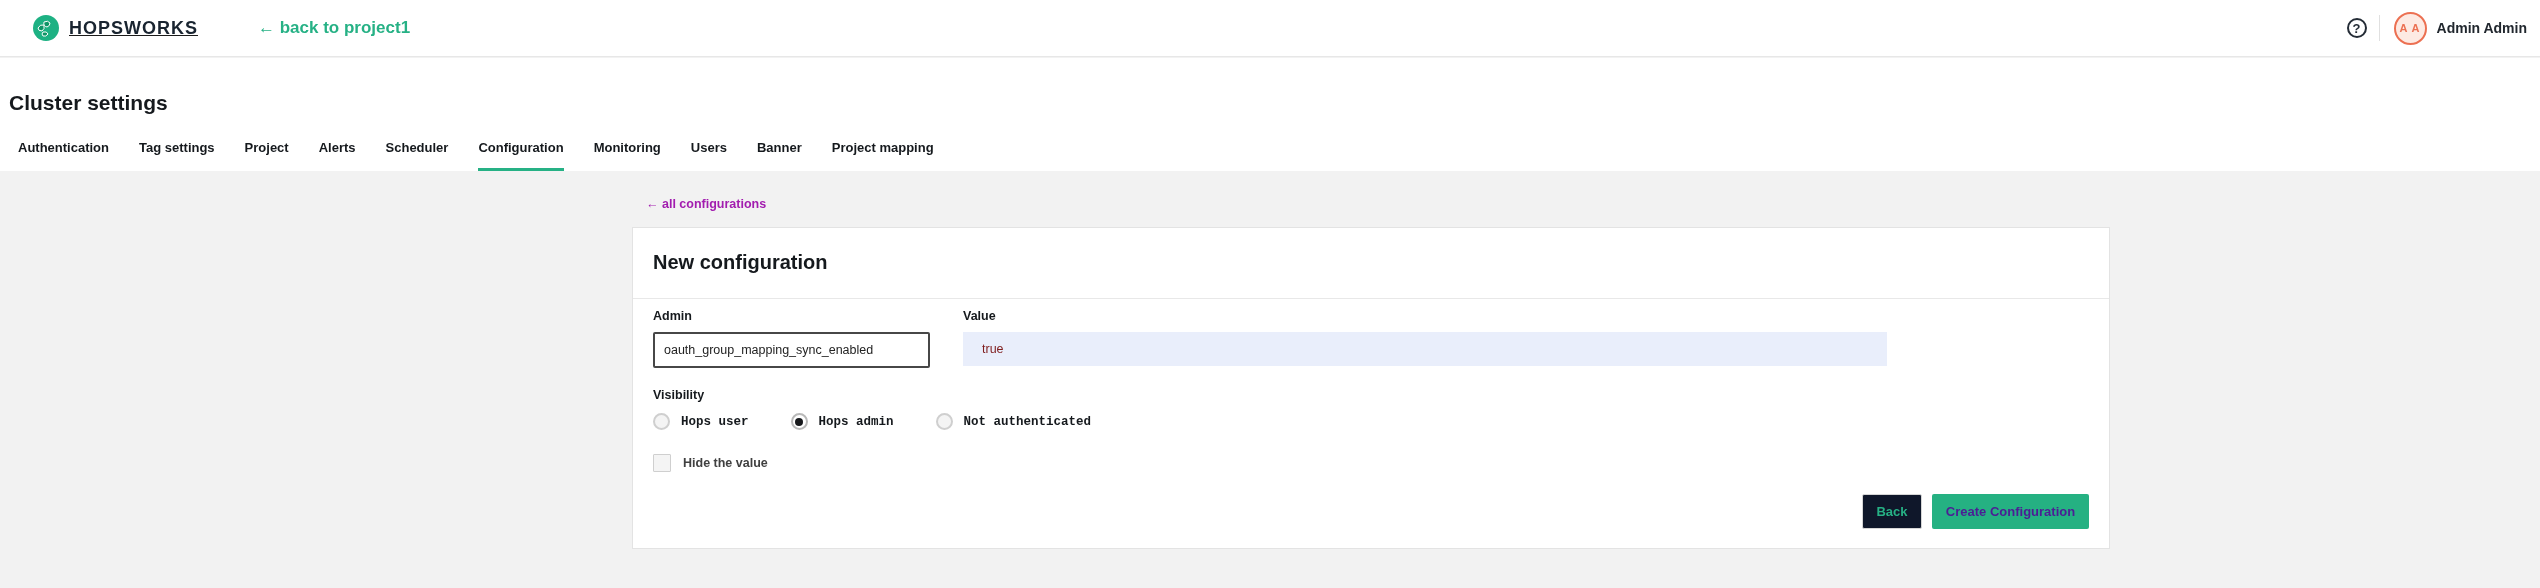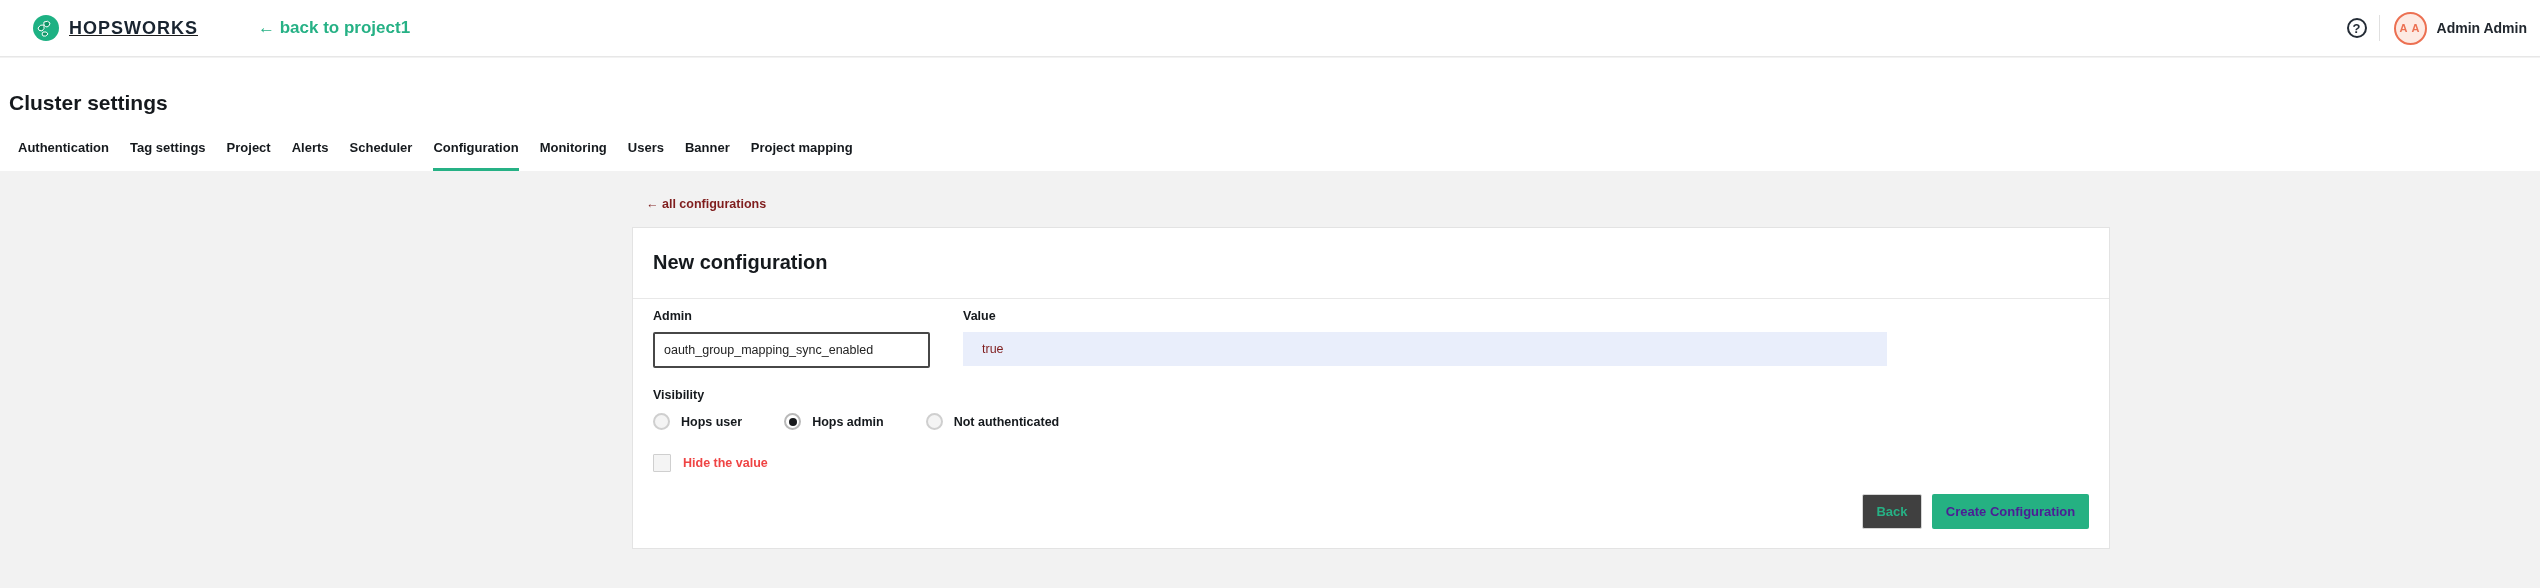--- a/index.html
+++ b/index.html
@@ -38,33 +38,33 @@
     font-size: 11px; font-weight: bold; letter-spacing: 1px; cursor: pointer;
   }
   .user-name { margin-left: 10px; font-size: 14px; font-weight: bold; color: #21272e; }
 
   
   .page-head {
     position: absolute; top: 58px; left: 0; width: 2540px; height: 113px;
     background: #fff;
   }
   .page-title { position: absolute; left: 9px; top: 33px; font-size: 21px; font-weight: bold; color: #15191d; }
-  .tabs { position: absolute; left: 18px; bottom: 0; display: flex; gap: 21px; }
+  .tabs { position: absolute; left: 18px; bottom: 0; display: flex; gap: 30px; }
   .tab {
     font-size: 13px; font-weight: bold; color: #15191d;
     padding-bottom: 13px; cursor: pointer; white-space: nowrap;
     border-bottom: 3px solid transparent;
   }
   .tab.active { border-bottom-color: #26b185; }
 
   
   .content { position: absolute; top: 171px; left: 0; width: 2540px; height: 417px; background: #f2f2f2; }
   .all-config-link {
     position: absolute; left: 646px; top: 26px;
-    font-size: 12.5px; font-weight: bold; color: #7f1d1d; text-decoration: none; cursor: pointer;
+    font-size: 12.5px; font-weight: bold; color: #a21caf; text-decoration: none; cursor: pointer;
   }
 
   
   .card {
     position: absolute; left: 632px; top: 56px; width: 1478px; height: 322px;
     background: #fff; border: 1px solid #e3e3e3;
   }
   .card-header { height: 71px; border-bottom: 1px solid #e8e8e8; position: relative; }
   .card-title { position: absolute; left: 20px; top: 23px; font-size: 20px; font-weight: bold; color: #15191d; }
 
@@ -80,40 +80,40 @@
   }
   .value-input {
     position: absolute; left: 330px; top: 104px; width: 924px; height: 34px;
     border: none; background: #e9eefb;
     font-family: "Liberation Sans", sans-serif; font-size: 12.5px; color: #7f1d1d;
     padding: 0 19px; outline: none;
   }
 
   .label-visibility { left: 20px; top: 160px; }
 
-  .radio-row { position: absolute; left: 20px; top: 185px; display: flex; align-items: center; }
+  .radio-row { position: absolute; left: 20px; top: 185px; display: flex; align-items: center; font-family: Liberation Mono, monospace; }
   .radio-group { display: flex; align-items: center; margin-right: 42px; cursor: pointer; }
   .radio {
     width: 17px; height: 17px; border-radius: 50%;
     border: 2px solid #cfcfcf; background: #f4f4f4;
     display: flex; align-items: center; justify-content: center;
   }
   .radio-group.selected .radio { background: #fff; border-color: #b9b9b9; }
   .radio-dot { width: 8px; height: 8px; border-radius: 50%; background: transparent; }
   .radio-group.selected .radio-dot { background: #17191c; }
   .radio-label { margin-left: 11px; font-size: 12.5px; font-weight: bold; color: #15191d; }
 
   .checkbox-row { position: absolute; left: 20px; top: 226px; display: flex; align-items: center; cursor: pointer; }
   .checkbox { width: 18px; height: 18px; border: 1px solid #cfcfcf; background: #f4f4f4; border-radius: 1px; }
-  .checkbox-label { margin-left: 12px; font-size: 12.5px; font-weight: bold; color: #ef4444; }
+  .checkbox-label { margin-left: 12px; font-size: 12.5px; font-weight: bold; color: #404040; }
 
   .button-row { position: absolute; right: 20px; top: 266px; display: flex; gap: 10px; }
   .btn { height: 35px; border-radius: 2px; font-family: "Liberation Sans", sans-serif;
          font-size: 13px; font-weight: bold; cursor: pointer; }
-  .btn-back { width: 60px; background: #404040; border: 1px solid #d6d6d6; color: #26b185; }
+  .btn-back { width: 60px; background: #0f172a; border: 1px solid #d6d6d6; color: #26b185; }
   .btn-create { width: 157px; background: #25b182; border: none; color: #4c1d95; }
 </style>
 </head>
 <body>
 
 <div class="topbar">
   <div class="brand">
     <svg width="26" height="26" viewBox="0 0 26 26">
       <circle cx="13" cy="13" r="13" fill="#1db183"></circle>
       <g fill="#0e9466" stroke="#ffffff" stroke-width="1">

